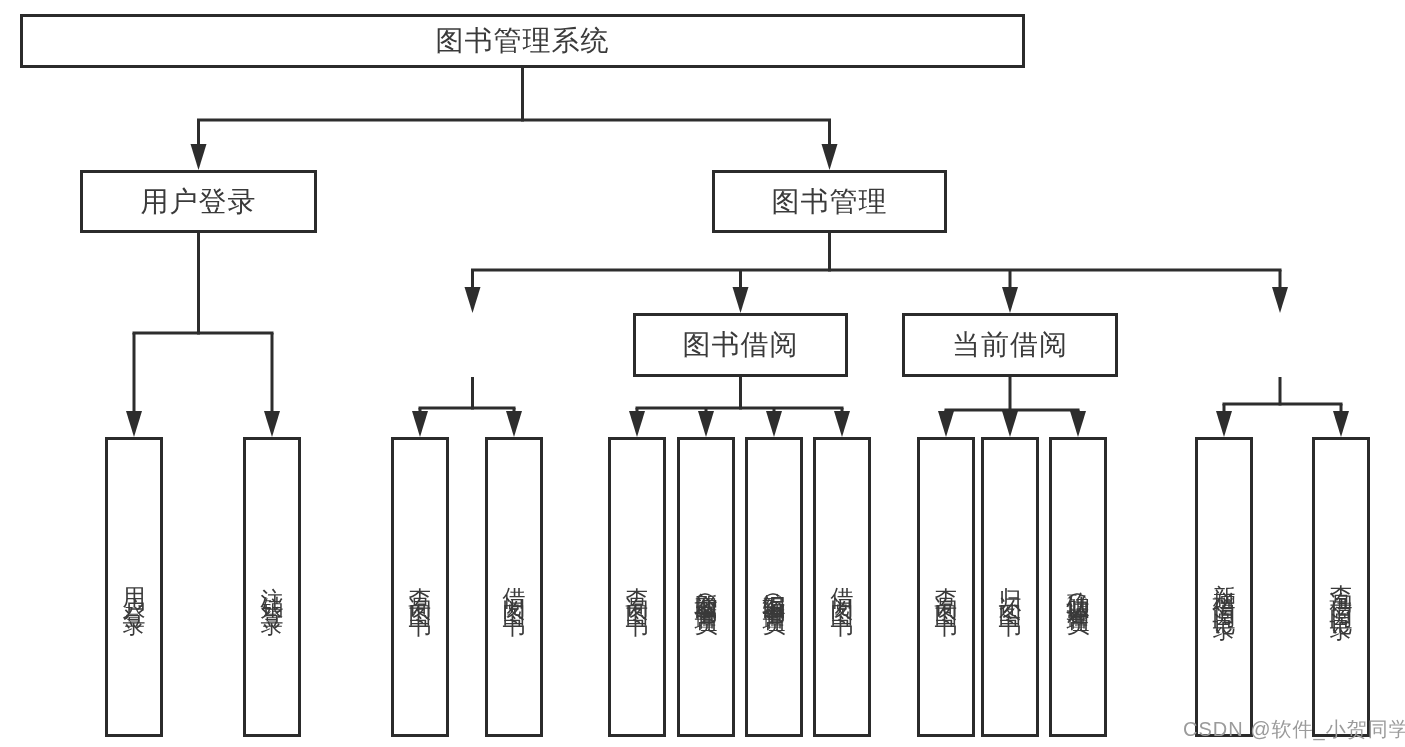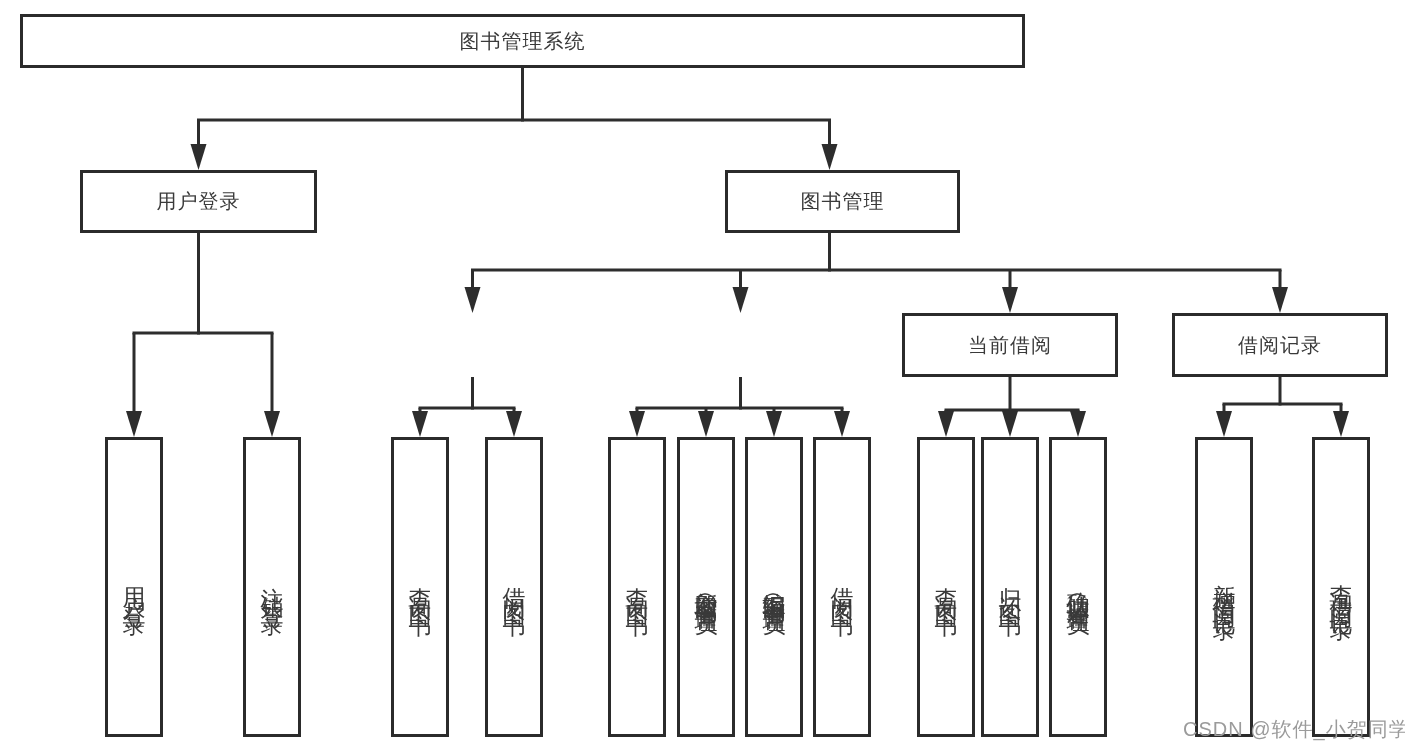--- a/index.html
+++ b/index.html
@@ -14,21 +14,21 @@
   .wires line{stroke:#2d2d2d;stroke-width:3;}
   .wires polygon{fill:#2d2d2d;}
   .node{
     position:absolute;
     box-sizing:border-box;
     border:3px solid #2b2b2b;
     background:#ffffff;
     display:flex;align-items:center;justify-content:center;
     color:#3a3a3a;
   }
-  .hnode{font-size:20px;letter-spacing:1px;}
+  .hnode{font-size:28px;letter-spacing:1px;}
   .root{border-width:3px;}
   .vnode{top:437px;width:58px;height:300px;}
   .vtext{
     writing-mode:vertical-rl;
     text-orientation:mixed;
     font-size:23px;
     line-height:1;
     color:#3a3a3a;
     white-space:nowrap;
   }
@@ -126,29 +126,29 @@
     </g>
   </svg>
 
   <div class="node hnode root" style="left:20px;top:14px;width:1005px;height:54px;">
     <span>图书管理系统</span>
   </div>
 
   <div class="node hnode" style="left:80px;top:170px;width:237px;height:63px;">
     <span>用户登录</span>
   </div>
-  <div class="node hnode" style="left:712px;top:170px;width:235px;height:63px;margin-left:13px;">
+  <div class="node hnode" style="left:712px;top:170px;width:235px;height:63px;">
     <span>图书管理</span>
   </div>
 
+  <div class="node hnode" style="left:633px;top:313px;width:215px;height:64px;">
+    <span>图书借阅</span>
+  </div>
   <div class="node hnode" style="left:902px;top:313px;width:216px;height:64px;align-items:center;">
     <span>当前借阅</span>
-  </div>
-  <div class="node hnode" style="left:1172px;top:313px;width:216px;height:64px;">
-    <span>借阅记录</span>
   </div>
 
   <div class="node vnode" style="left:105px;">
     <span class="vtext ls9">用户登录</span>
   </div>
   <div class="node vnode" style="left:243px;">
     <span class="vtext ls9">注销登录</span>
   </div>
 
   <div class="node vnode" style="left:391px;">

